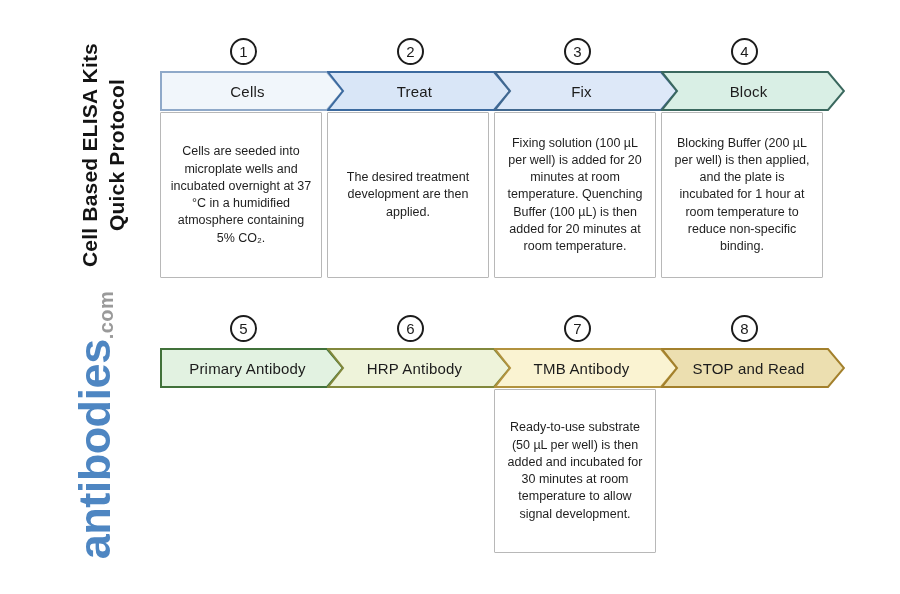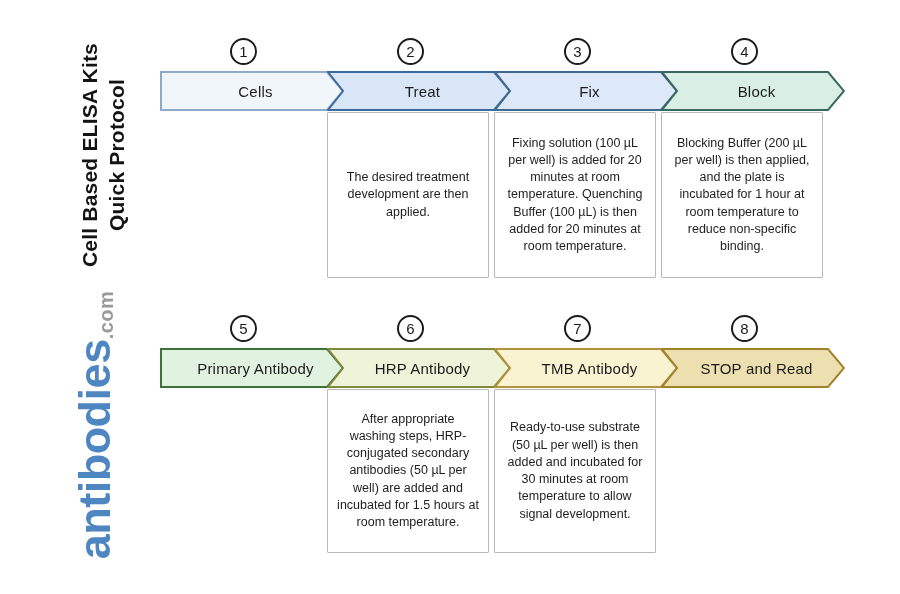--- a/index.html
+++ b/index.html
@@ -29,21 +29,21 @@
   .row1{top:315px;height:240px;}
   .num-circle{
     position:absolute;left:70px;top:0;width:27px;height:27px;border-radius:50%;
     border:2px solid #1c1c1c;background:#ffffff;box-sizing:border-box;
     display:flex;align-items:center;justify-content:center;
     font-size:15px;color:#1c1c1c;
   }
   .arrow{position:absolute;left:0;top:33px;width:184px;height:40px;}
   .arrow svg{position:absolute;left:0;top:0;display:block;}
   .arrow-label{
-    position:absolute;left:12px;top:0;width:167px;height:40px;
+    position:absolute;left:4px;top:0;width:167px;height:40px;
     display:flex;align-items:center;justify-content:center;
     font-size:15px;color:#1c1c1c;letter-spacing:.2px;
   }
   .desc-box{
     position:absolute;left:0;top:74px;width:162px;box-sizing:border-box;
     background:#ffffff;border:1.5px solid #b8b8b8;border-radius:1px;
     display:flex;align-items:center;justify-content:center;
   }
   .row0 .desc-box{height:166px;}
   .row1 .desc-box{height:164px;}
@@ -70,20 +70,23 @@
   <div class="step col0 row0">
     <div class="num-circle">
         <span>1</span>
       </div>
     <div class="arrow">
       <svg width="184" height="40" viewBox="0 0 184 40">
           <polygon points="1,1 167,1 183,20 167,39 1,39" stroke-width="2" fill="#f1f6fb" stroke="#8fa9c9"></polygon>
         </svg>
       <span class="arrow-label">Cells</span>
     </div>
+    <div class="desc-box">
+        <p>Cells are seeded into microplate wells and incubated overnight at 37 °C in a humidified atmosphere containing 5% CO₂.</p>
+      </div>
   </div>
 
   <div class="step col1 row0">
     <div class="num-circle">
         <span>2</span>
       </div>
     <div class="arrow">
       <svg width="184" height="40" viewBox="0 0 184 40">
           <polygon points="1,1 167,1 183,20 167,39 1,39 16,20" stroke-width="2" fill="#d9e6f7" stroke="#3c6a9f"></polygon>
         </svg>
@@ -139,23 +142,20 @@
   <div class="step col1 row1">
     <div class="num-circle">
         <span>6</span>
       </div>
     <div class="arrow">
       <svg width="184" height="40" viewBox="0 0 184 40">
           <polygon points="1,1 167,1 183,20 167,39 1,39 16,20" stroke-width="2" fill="#eef3da" stroke="#82883c"></polygon>
         </svg>
       <span class="arrow-label">HRP Antibody</span>
     </div>
-    <div class="desc-box">
-        <p>After appropriate washing steps, HRP-conjugated secondary antibodies (50 µL per well) are added and incubated for 1.5 hours at room temperature.</p>
-      </div>
   </div>
 
   <div class="step col2 row1">
     <div class="num-circle">
         <span>7</span>
       </div>
     <div class="arrow">
       <svg width="184" height="40" viewBox="0 0 184 40">
           <polygon points="1,1 167,1 183,20 167,39 1,39 16,20" stroke-width="2" fill="#faf3d2" stroke="#b2923e"></polygon>
         </svg>

